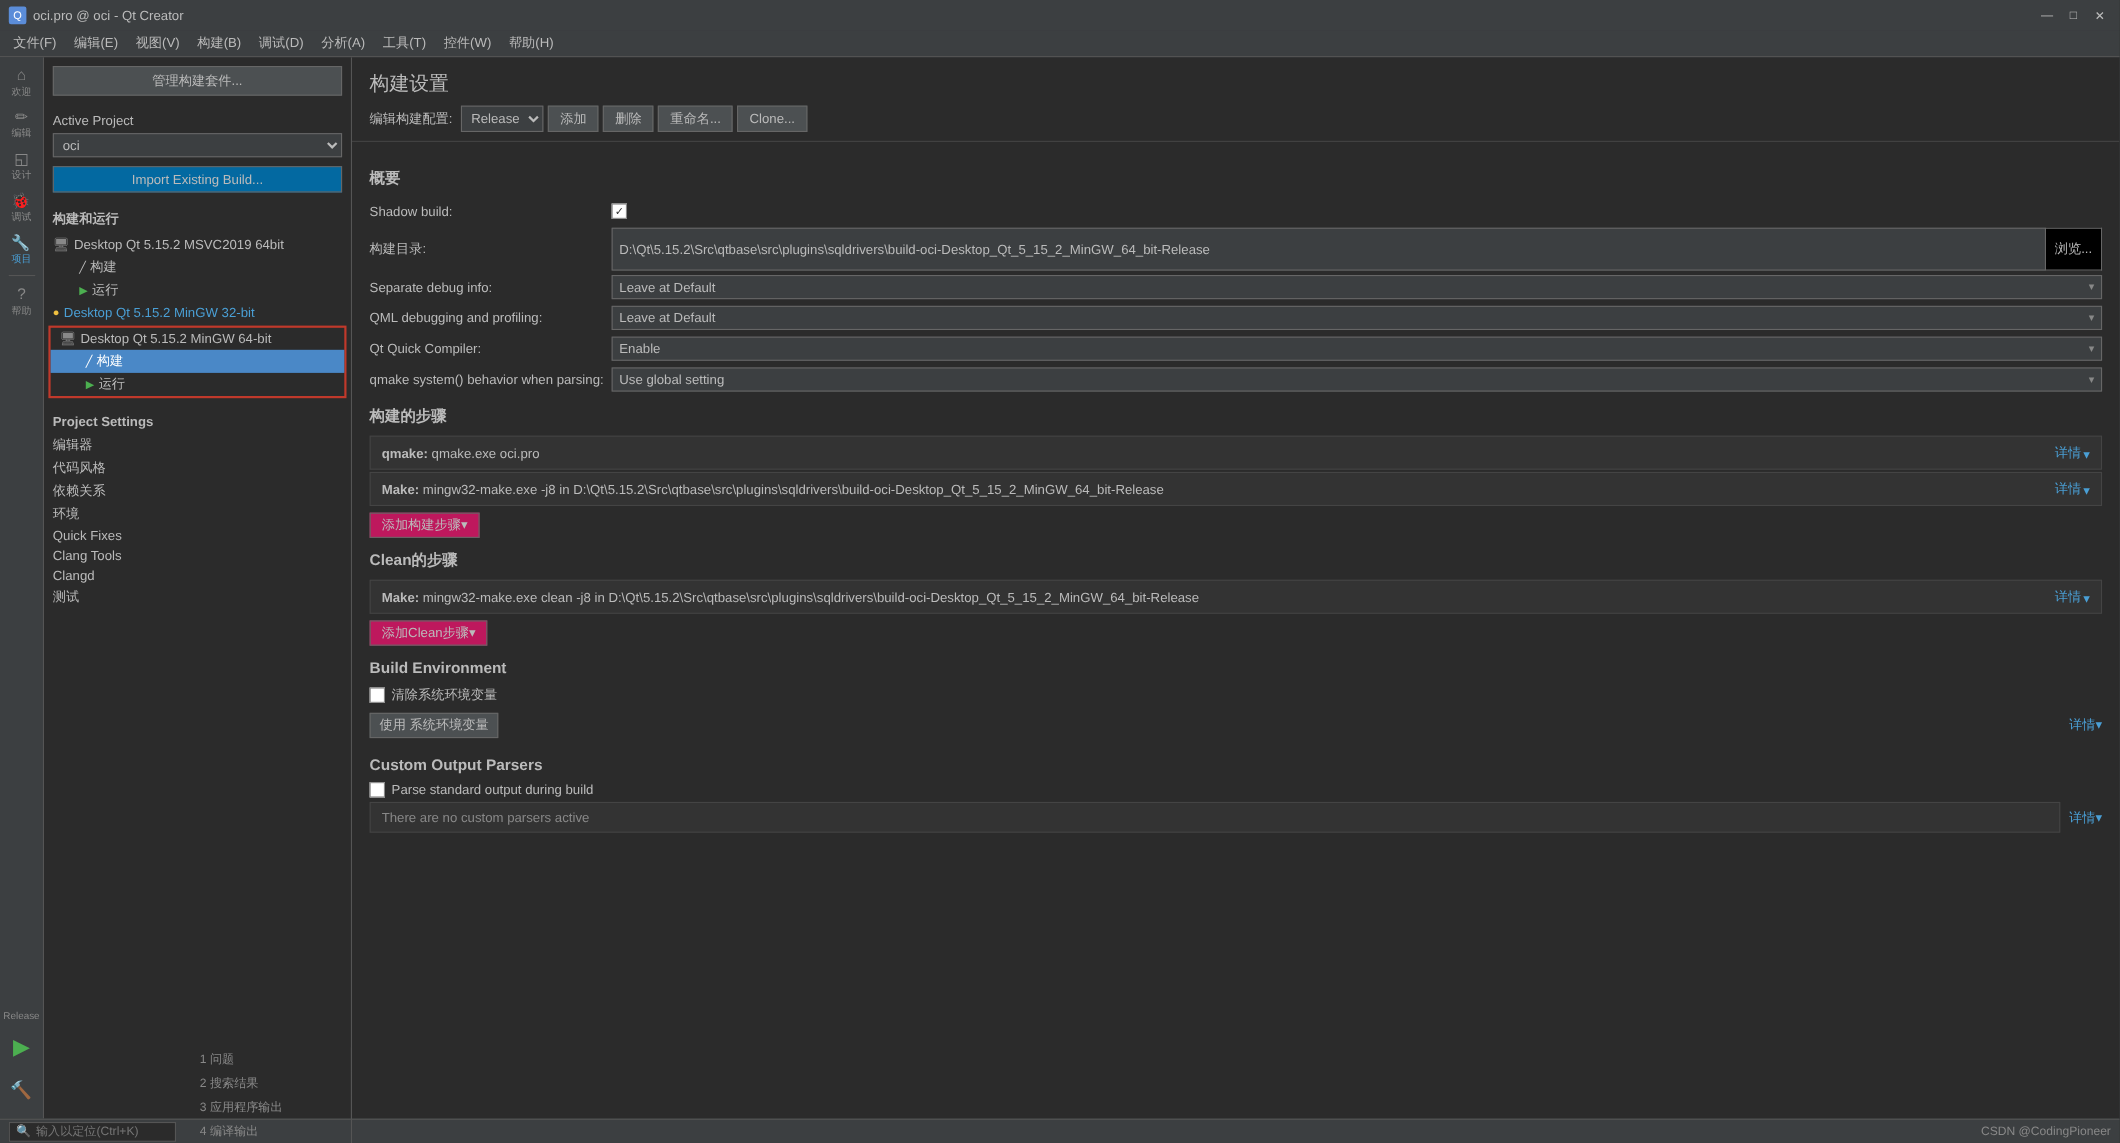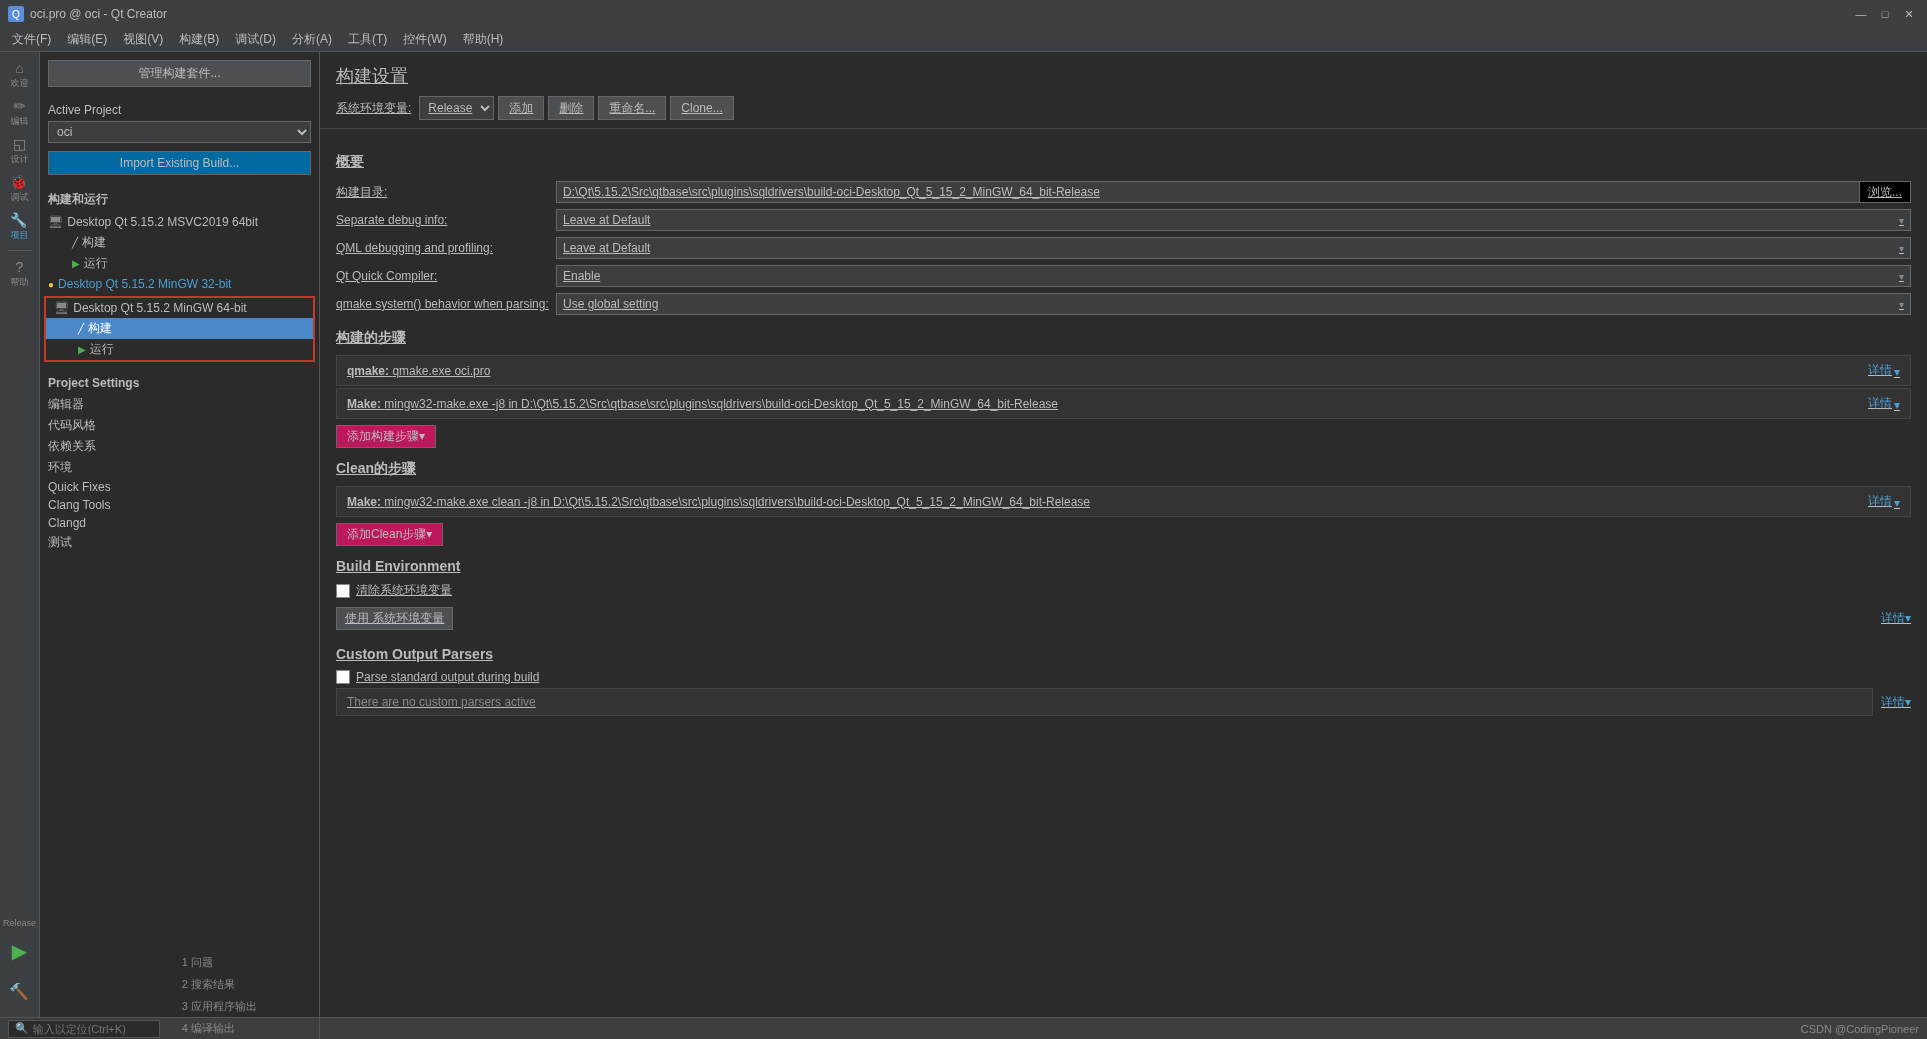--- a/index.html
+++ b/index.html
@@ -45,21 +45,21 @@
     .kit-item .monitor-icon { color: #888; margin-right: 4px; }
 
     .build-subitem { padding: 2px 8px 2px 32px; display: flex; align-items: center; cursor: pointer; color: #bbb; font-size: 12px; }
     .build-subitem.selected { background: #4a88c7; color: white; }
     .build-subitem .arrow { margin-right: 4px; font-size: 10px; }
 
     .project-settings-title { color: #bbb; font-size: 12px; font-weight: bold; padding: 12px 8px 4px 8px; }
     .settings-item { padding: 2px 8px; cursor: pointer; color: #bbb; font-size: 12px; }
 
     
-    .right-content { flex: 1; background: #2b2b2b; overflow-y: auto; display: flex; flex-direction: column; text-decoration: underline; }
+    .right-content { flex: 1; background: #2b2b2b; overflow-y: auto; display: flex; flex-direction: column; }
 
     .content-header { padding: 12px 16px 8px 16px; border-bottom: 1px solid #444; }
     .page-title { font-size: 18px; color: #bbb; font-weight: normal; margin-bottom: 8px; }
     .toolbar-row { display: flex; align-items: center; gap: 4px; }
     .toolbar-label { color: #bbb; font-size: 12px; margin-right: 4px; }
     .toolbar-select { background: #3c3f41; border: 1px solid #666; color: #bbb; padding: 2px 4px; font-size: 12px; height: 24px; }
     .toolbar-btn { background: #4c5052; border: 1px solid #666; color: #bbb; padding: 2px 10px; font-size: 12px; height: 24px; cursor: pointer; }
 
     .content-body { padding: 12px 16px; }
 
@@ -221,40 +221,44 @@
     <div class="settings-item">Quick Fixes</div>
     <div class="settings-item">Clang Tools</div>
     <div class="settings-item">Clangd</div>
     <div class="settings-item">测试</div>
   </div>
 
   <div class="right-content">
     <div class="content-header">
       <div class="page-title">构建设置</div>
       <div class="toolbar-row">
-        <span class="toolbar-label">系统环境变量:</span>
+        <span class="toolbar-label">编辑构建配置:</span>
         <select class="toolbar-select">
           <option>Release</option>
         </select>
         <button class="toolbar-btn">添加</button>
         <button class="toolbar-btn">删除</button>
         <button class="toolbar-btn">重命名...</button>
         <button class="toolbar-btn">Clone...</button>
       </div>
     </div>
 
     <div class="content-body">
 
       <div class="section-header">概要</div>
 
+      <div class="form-row">
+        <div class="form-label">Shadow build:</div>
+        <div class="checkbox-control checked"></div>
+      </div>
 
       <div class="form-row">
         <div class="form-label">构建目录:</div>
         <div class="text-input-with-btn">
-          <input class="text-input" type="text" style="flex: 1 1 0%; background: rgb(60, 63, 65); border: 1px solid rgb(102, 102, 102); color: rgb(187, 187, 187); padding: 2px 6px; font-size: 12px; height: 22px;" value="D:\Qt\5.15.2\Src\qtbase\src\plugins\sqldrivers\build-oci-Desktop_Qt_5_15_2_MinGW_64_bit-Release">
+          <input class="text-input" type="text" style="flex: 1 1 0%; background: rgb(60, 63, 65); border: 1px solid rgb(102, 102, 102); color: rgb(187, 187, 187); padding: 2px 6px; font-size: 12px; height: 39px;" value="D:\Qt\5.15.2\Src\qtbase\src\plugins\sqldrivers\build-oci-Desktop_Qt_5_15_2_MinGW_64_bit-Release">
           <button class="browse-btn">浏览...</button>
         </div>
       </div>
 
 
       <div class="form-row">
         <div class="form-label">Separate debug info:</div>
         <div class="dropdown-control" style="cursor: pointer; user-select: none;">
           <span>Leave at Default</span>
           <span class="arrow">▾</span>

